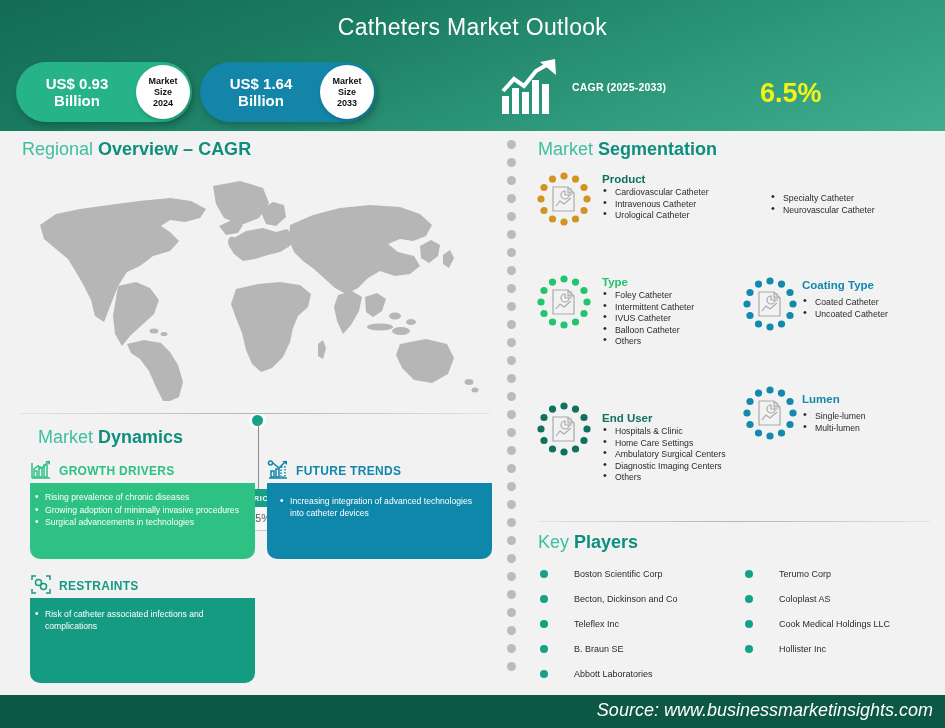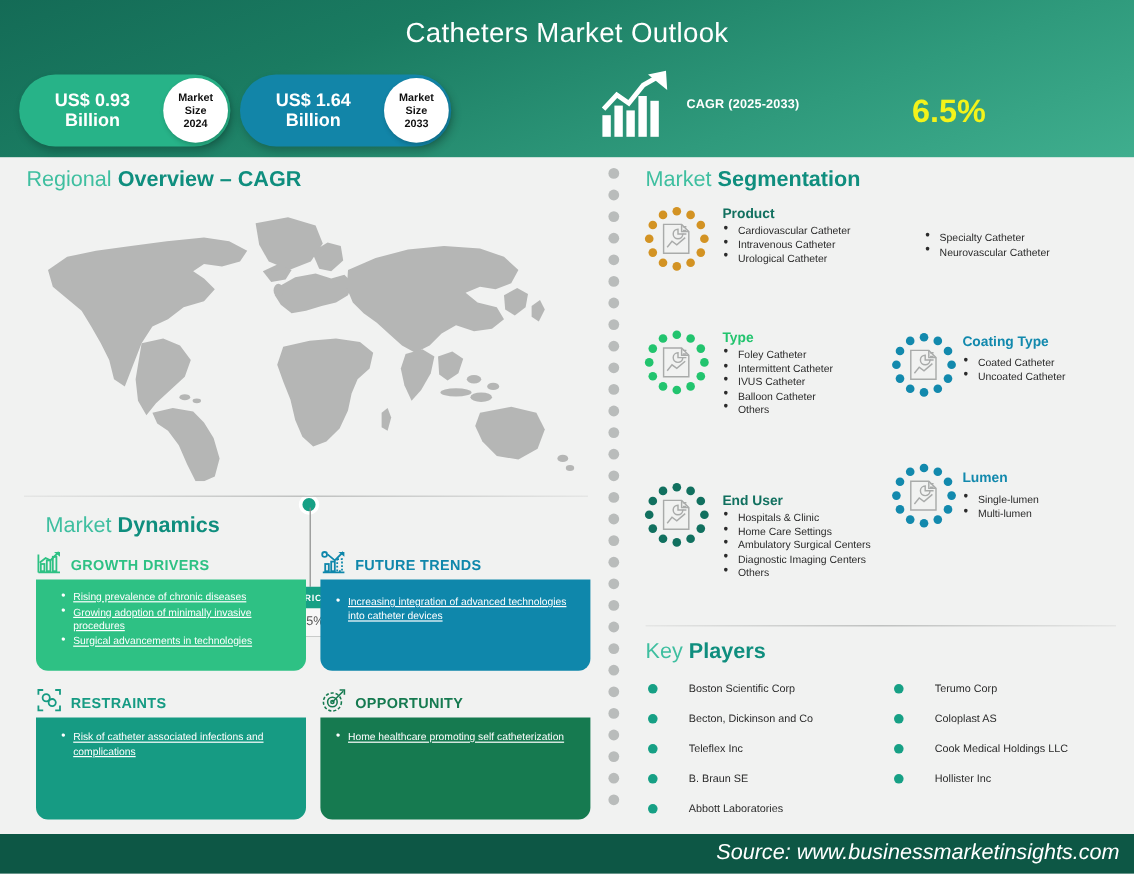--- a/index.html
+++ b/index.html
@@ -86,23 +86,22 @@
     position:absolute;left:249px;top:281px;width:17px;height:17px;border-radius:50%;
     background:#16a085;border:3px solid #ffffff;box-sizing:border-box;
   }
 
   .dyn-hr{position:absolute;left:20px;top:282px;width:470px;}
   .dyn-title{position:absolute;left:38px;top:430px;}
 
   .card-hdr{display:flex;align-items:center;gap:7px;height:24px;}
   .card-hdr .lbl{font-size:12px;font-weight:bold;letter-spacing:.3px;}
   .card{
-    border-radius:0 0 10px 10px;color:#ffffff;padding:9px 10px 9px 20px;
+    border-radius:0 0 10px 10px;color:#ffffff;padding:9px 10px 9px 4px;
     box-sizing:border-box;
-    text-decoration:underline;
   }
   .card ul{margin:0;padding:0;list-style:none;}
   .card li{
     font-size:8.6px;line-height:11.6px;padding-left:11px;position:relative;margin-bottom:1px;
   }
   .card li:before{content:"•";position:absolute;left:1px;top:-1px;font-size:10px;}
 
   .blk{position:absolute;width:225px;}
   .blk.growth{left:30px;top:462px;}
   .blk.trends{left:267px;top:462px;}
@@ -358,41 +357,20 @@
         </span>
         <span class="lbl h-teal">RESTRAINTS</span>
       </div>
       <div class="card c-teal" style="height:85px;padding-top:11px;">
         <ul>
           <li>Risk of catheter associated infections and complications</li>
         </ul>
       </div>
     </div>
 
-    <div class="blk opportunity" style="top:443px;">
-      <div class="card-hdr">
-        <span>
-          <svg width="22" height="21" viewBox="0 0 22 21" aria-hidden="true">
-            <g stroke="#167a50" stroke-width="1.3" fill="none">
-              <circle cx="10" cy="12" r="7.5" stroke-dasharray="2.6 1.6"></circle>
-              <circle cx="10" cy="12" r="4"></circle>
-                <circle cx="10" cy="12" r="1.3"></circle>
-              <path d="M10,12 L19,3"></path>
-                <path d="M16,2 L20,2 L20,6"></path>
-            </g>
-          </svg>
-        </span>
-        <span class="lbl h-dgreen">OPPORTUNITY</span>
-      </div>
-      <div class="card c-dgreen" style="height:85px;padding-top:11px;padding-left:12px;">
-        <ul>
-          <li>Home healthcare promoting self catheterization</li>
-        </ul>
-      </div>
-    </div>
   </div>
 
   <div class="right">
 
     <div class="sec-title seg-title">
       <span class="t1">Market </span><span class="t2">Segmentation</span>
     </div>
 
     <div class="icon-ring" style="left:16px;top:40px;">
       <svg width="56" height="56" viewBox="0 0 56 56" aria-hidden="true">

